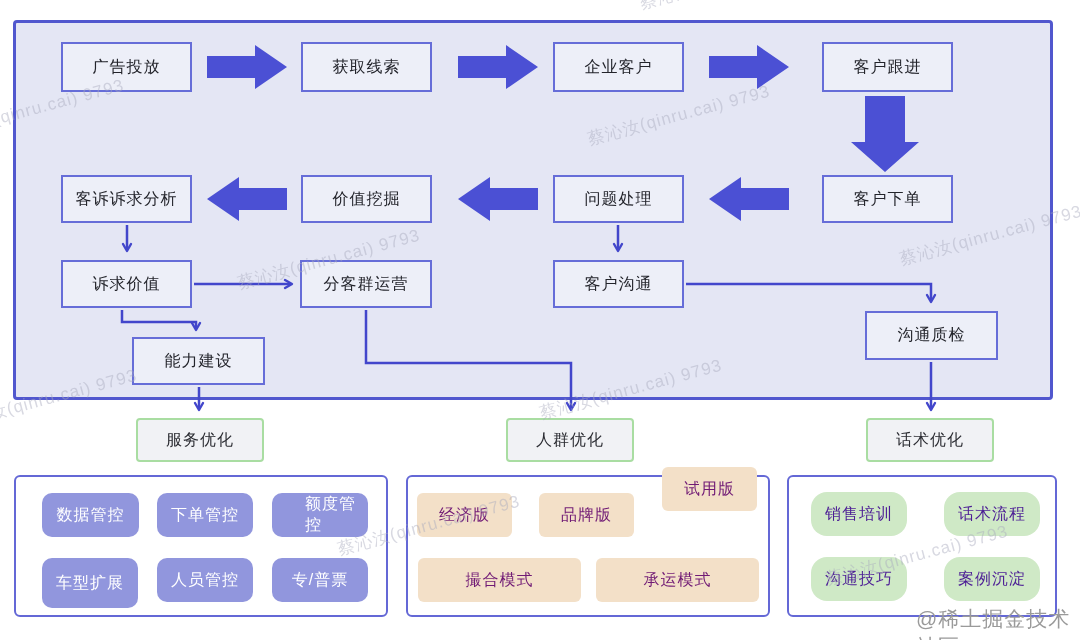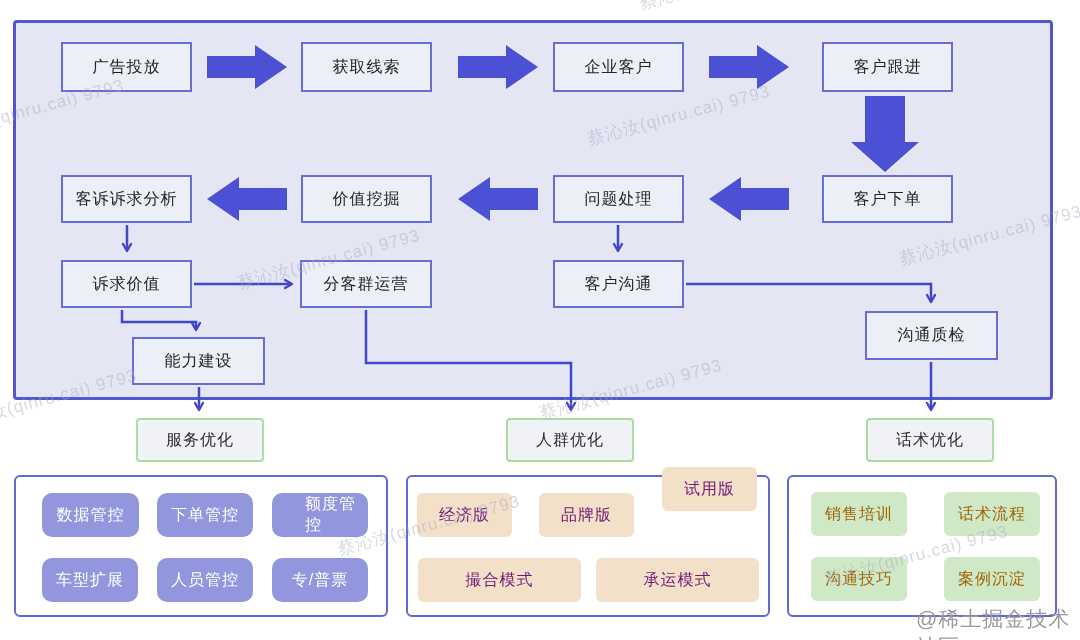--- a/index.html
+++ b/index.html
@@ -35,21 +35,21 @@
     position:absolute;top:475px;height:142px;z-index:3;box-sizing:border-box;
     background:#ffffff;border:2.5px solid #6468d6;border-radius:6px;
   }
   .chip{
     position:absolute;z-index:4;box-sizing:border-box;
     display:flex;align-items:center;justify-content:center;
     font-size:16px;font-weight:500;letter-spacing:1px;
   }
   .chip.purple{background:#9196dd;color:#ffffff;border-radius:10px;}
   .chip.tan{background:#f3e0c8;color:#701a75;border-radius:6px;}
-  .chip.green{background:#cfe9c6;color:#a16207;border-radius:6px;}
+  .chip.green{background:#cfe9c6;color:#4c1d95;border-radius:16px;}
   
   .wm{
     position:absolute;z-index:10;pointer-events:none;white-space:nowrap;
     color:#a9abbe;opacity:0.45;font-size:17px;letter-spacing:1px;
     transform:rotate(-15deg);transform-origin:left center;
   }
   .credit{
     position:absolute;left:916px;top:605px;z-index:11;
     font-size:21px;color:#9a9a9a;letter-spacing:1px;
   }
@@ -105,21 +105,21 @@
 <div class="fbox" style="left:132px;top:337px;width:133px;height:48px;">能力建设</div>
 
 <div class="gbox" style="left:136px;top:418px;width:128px;height:44px;">服务优化</div>
 <div class="gbox" style="left:506px;top:418px;width:128px;height:44px;">人群优化</div>
 <div class="gbox" style="left:866px;top:418px;width:128px;height:44px;">话术优化</div>
 
 <div class="panel" style="left:14px;width:374px;"></div>
 <div class="chip purple" style="left:42px;top:493px;width:97px;height:44px;">数据管控</div>
 <div class="chip purple" style="left:157px;top:493px;width:96px;height:44px;">下单管控</div>
 <div class="chip purple" style="left:272px;top:493px;width:96px;height:44px;padding-left:33px;">额度管控</div>
-<div class="chip purple" style="left:42px;top:558px;width:96px;height:44px;">车型扩展</div>
+<div class="chip purple" style="left:42px;top:558px;width:96px;height:50px;">车型扩展</div>
 <div class="chip purple" style="left:157px;top:558px;width:96px;height:44px;">人员管控</div>
 <div class="chip purple" style="left:272px;top:558px;width:96px;height:44px;">专/普票</div>
 
 <div class="panel" style="left:406px;width:364px;"></div>
 <div class="chip tan" style="left:417px;top:493px;width:95px;height:44px;">经济版</div>
 <div class="chip tan" style="left:539px;top:493px;width:95px;height:44px;">品牌版</div>
 <div class="chip tan" style="left:662px;top:467px;width:95px;height:44px;">试用版</div>
 <div class="chip tan" style="left:418px;top:558px;width:163px;height:44px;">撮合模式</div>
 <div class="chip tan" style="left:596px;top:558px;width:163px;height:44px;">承运模式</div>
 

